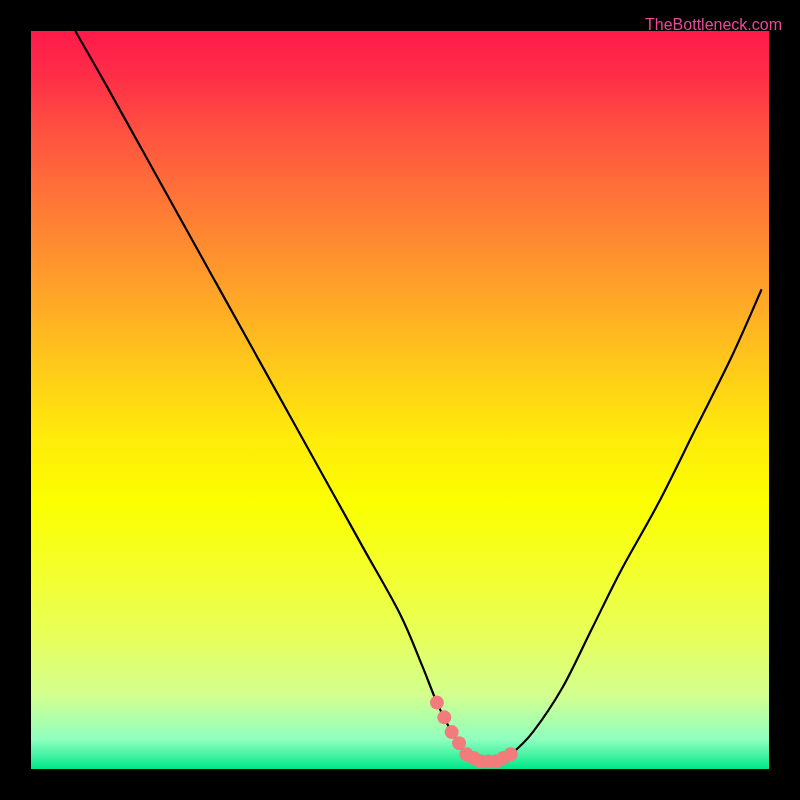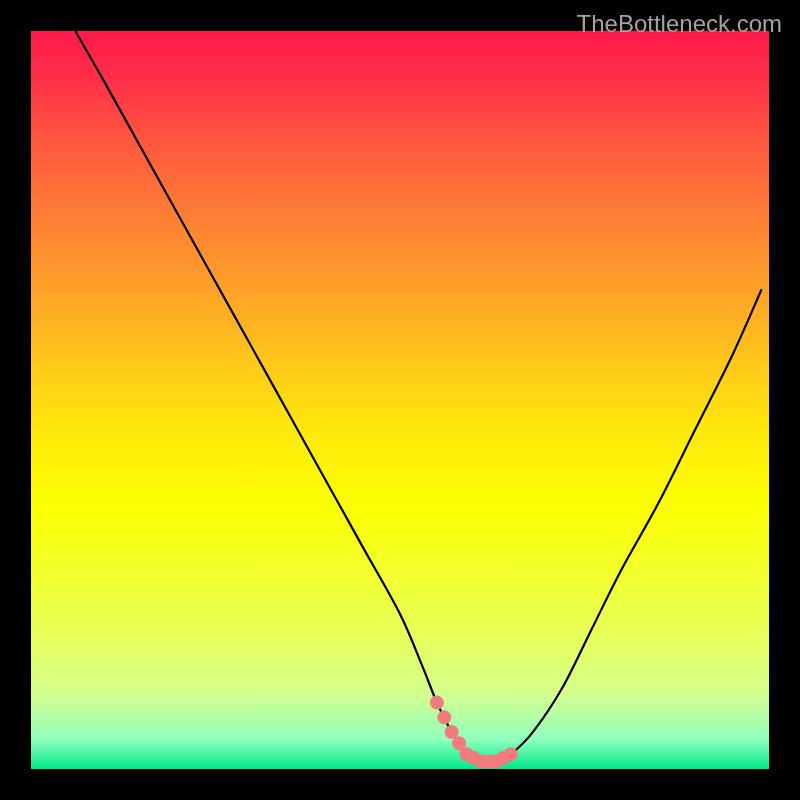--- a/index.html
+++ b/index.html
@@ -6,24 +6,24 @@
     margin: 0;
     padding: 0;
     width: 800px;
     height: 800px;
     background: #000;
     position: relative;
     font-family: Arial, sans-serif;
   }
   .watermark {
     position: absolute;
-    top: 10px;
+    top: 16px;
     right: 18px;
-    color: #a3a3a3;
-    font-size: 24px;
+    color: #ec4899;
+    font-size: 16px;
     font-weight: 400;
     z-index: 10;
   }
   .plot-area {
     position: absolute;
     left: 31px;
     top: 31px;
     width: 738px;
     height: 738px;
     overflow: hidden;

